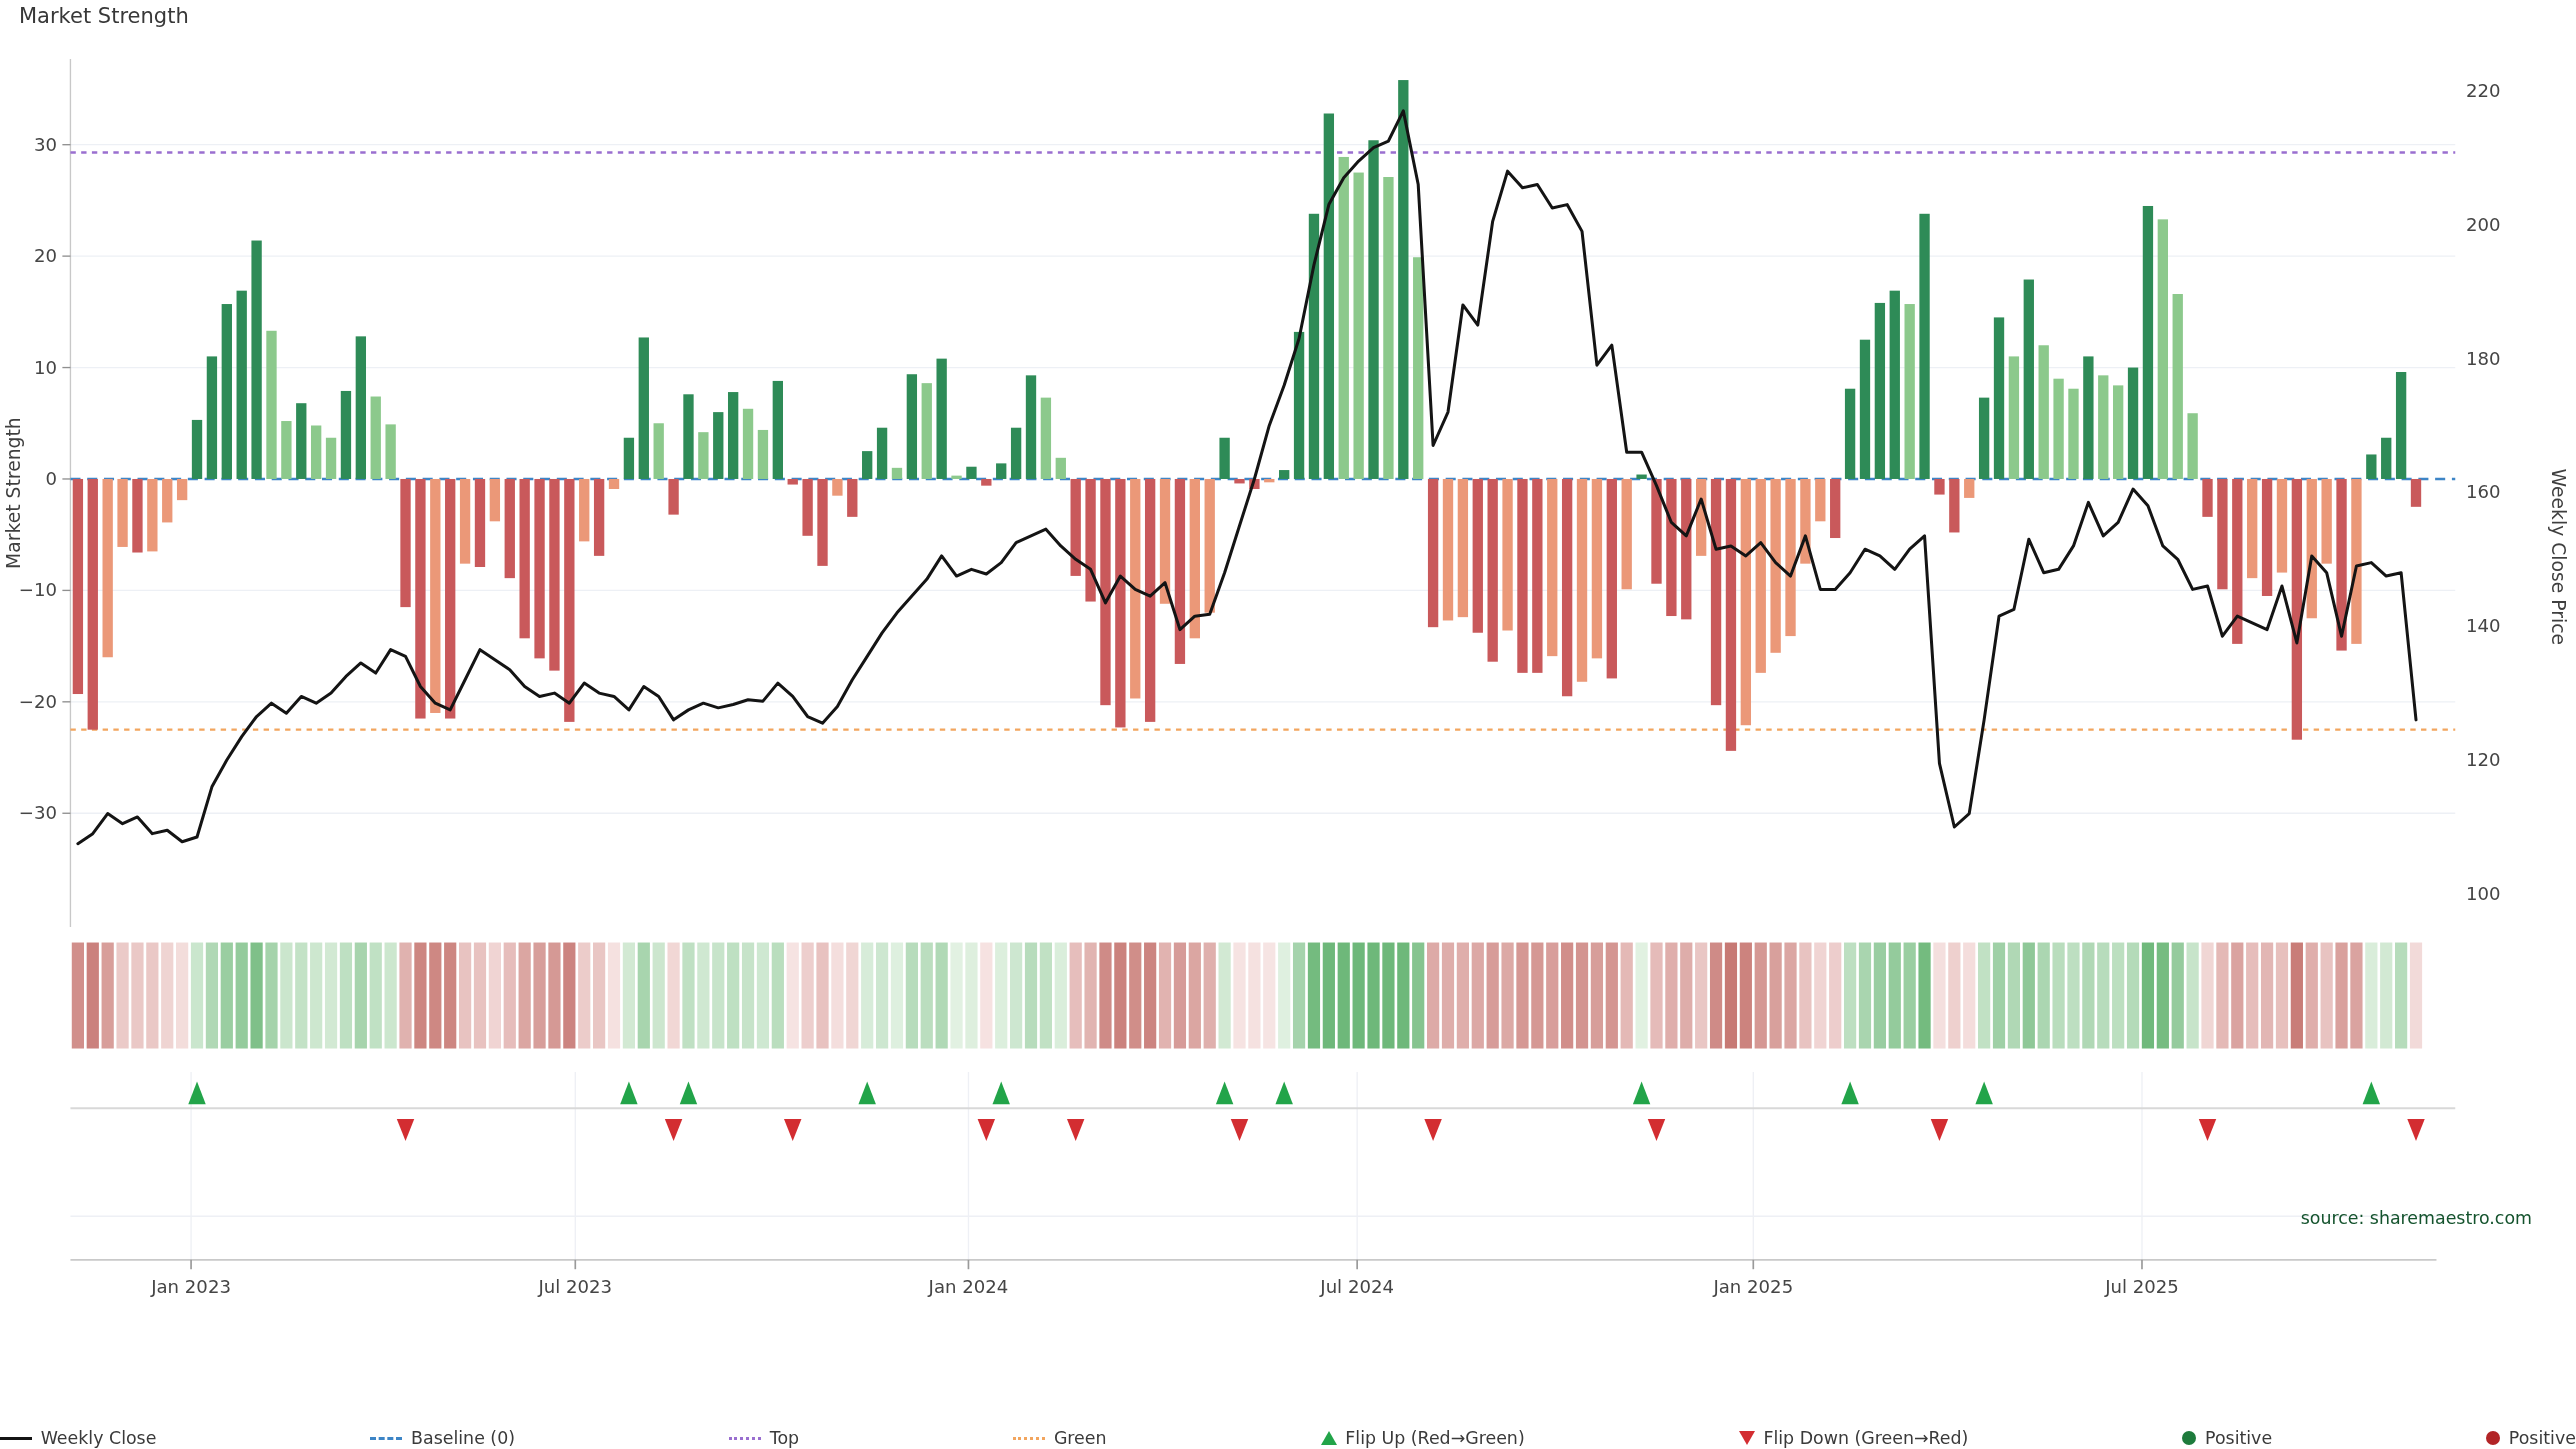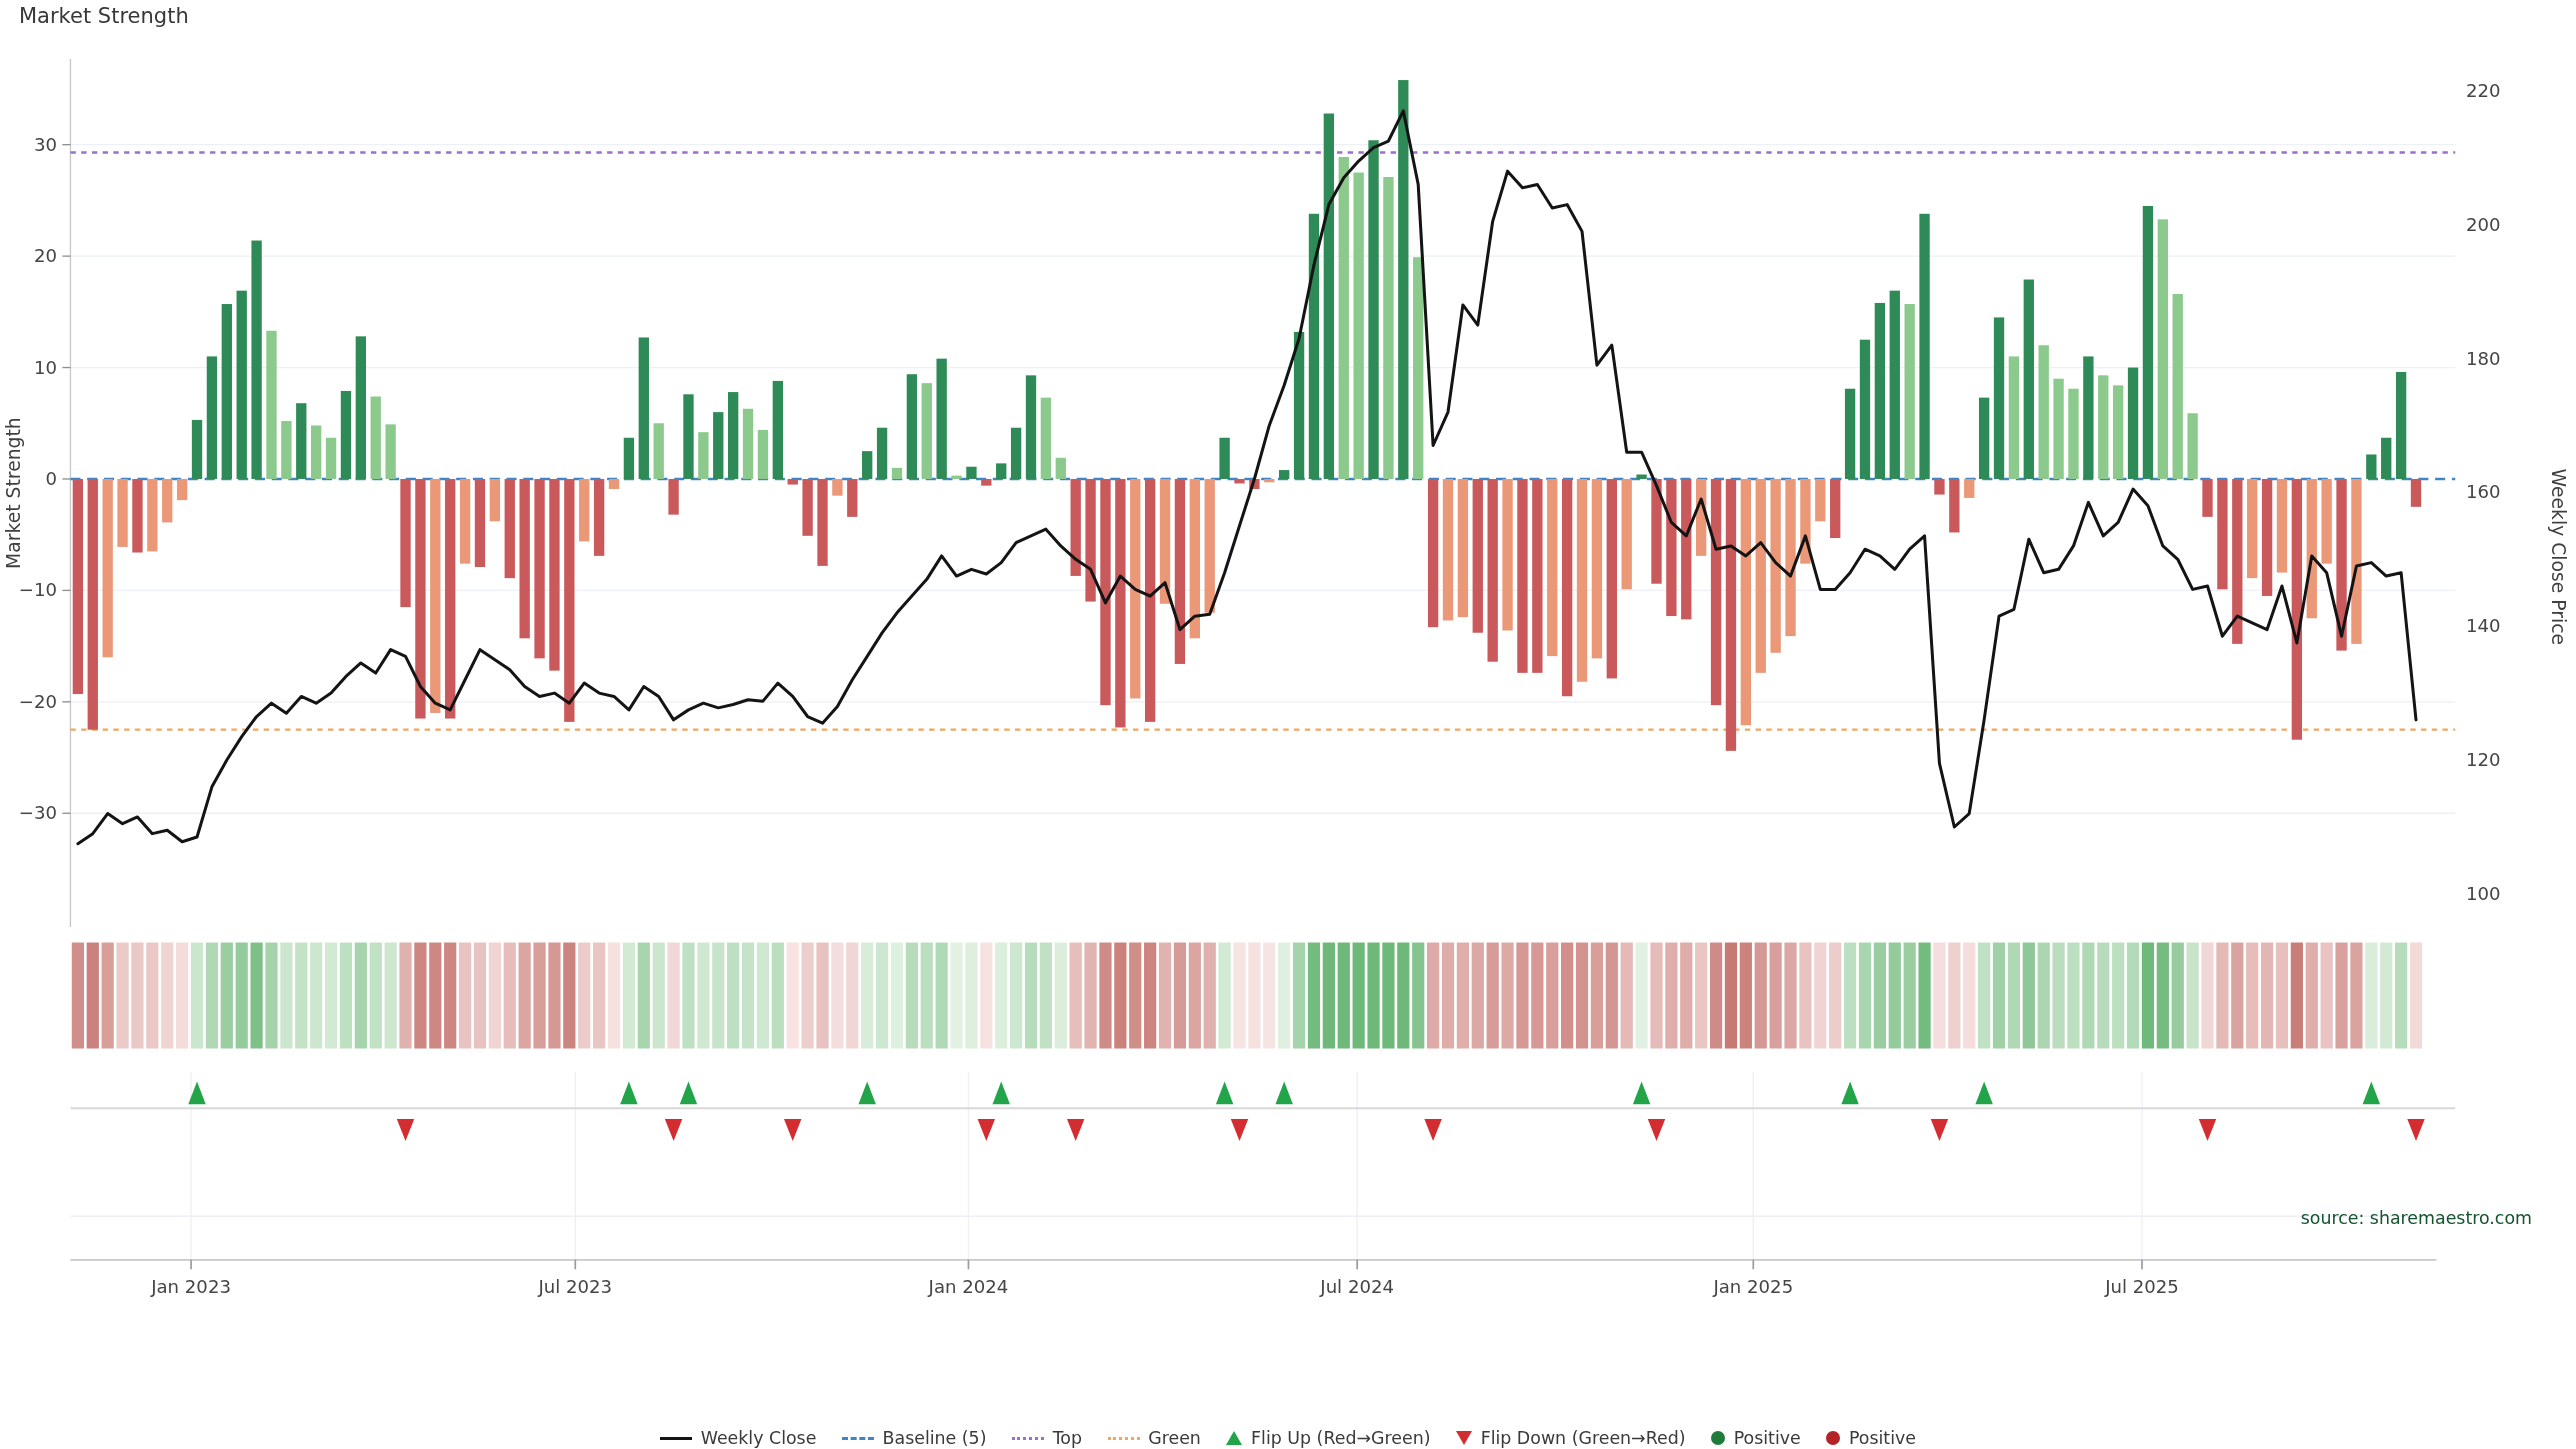--- a/index.html
+++ b/index.html
@@ -1,21 +1,21 @@
 <!DOCTYPE html>
 <html style="font-size:10.7px"><head>
 <meta charset="utf-8">
 <style>
   html,body{margin:0;padding:0;background:#ffffff;}
   body{width:2576px;height:1449px;position:relative;font-family:"DejaVu Sans",sans-serif;overflow:hidden;}
   #page-root{position:absolute;inset:0;}
   #chart-svg{position:absolute;left:0;top:0;}
   #page-title{position:absolute;left:19px;top:4px;font-size:21px;color:#383838;font-weight:500;}
   #source-note{position:absolute;right:44px;top:1208px;font-size:17.4px;color:#14532d;}
-  #legend{position:absolute;left:0;top:1428px;width:2576px;display:flex;justify-content:center;align-items:center;gap:25.5px;}
+  #legend{position:absolute;left:0;top:1428px;width:2576px;display:flex;justify-content:space-between;align-items:center;gap:25.5px;}
   .legend-item{display:flex;align-items:center;gap:8.7px;font-size:17.4px;color:#3a3a3a;white-space:nowrap;}
   .sw{display:inline-block;flex:none;}
   .sw-line{width:32px;height:0;border-top:3.4px solid #141414;}
   .sw-dash-blue{width:32px;height:0;border-top:3.4px dashed #3d85c6;}
   .sw-dot-purple{width:32px;height:0;border-top:3.4px dotted #9a6fd0;}
   .sw-dot-orange{width:32px;height:0;border-top:3.4px dotted #f2a55e;}
   .sw-tri-up{width:0;height:0;border-left:8px solid transparent;border-right:8px solid transparent;border-bottom:14.8px solid #22a449;}
   .sw-tri-down{width:0;height:0;border-left:8px solid transparent;border-right:8px solid transparent;border-top:14.8px solid #d32d31;}
   .sw-circle-pos{width:14px;height:14px;border-radius:50%;background:#1e7b3c;}
   .sw-circle-neg{width:14px;height:14px;border-radius:50%;background:#b22426;}
@@ -439,21 +439,21 @@
       </g>
     </svg>
   <div id="source-note">source: sharemaestro.com</div>
   <div id="legend">
       <div class="legend-item">
         <span class="sw sw-line"></span>
         <span>Weekly Close</span>
       </div>
       <div class="legend-item">
         <span class="sw sw-dash-blue"></span>
-        <span>Baseline (5)</span>
+        <span>Baseline (0)</span>
       </div>
       <div class="legend-item">
         <span class="sw sw-dot-purple"></span>
         <span>Top</span>
       </div>
       <div class="legend-item">
         <span class="sw sw-dot-orange"></span>
         <span>Green</span>
       </div>
       <div class="legend-item">

